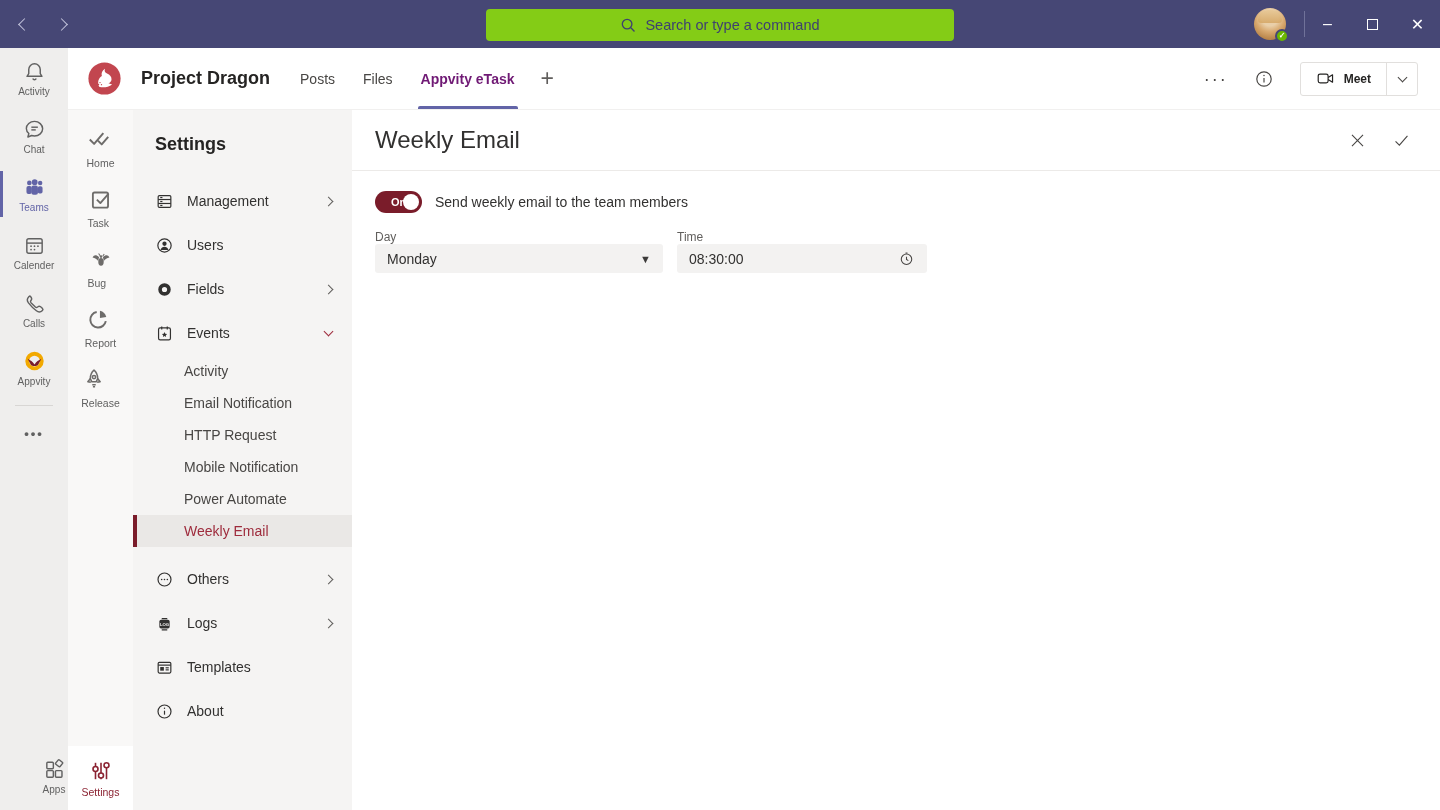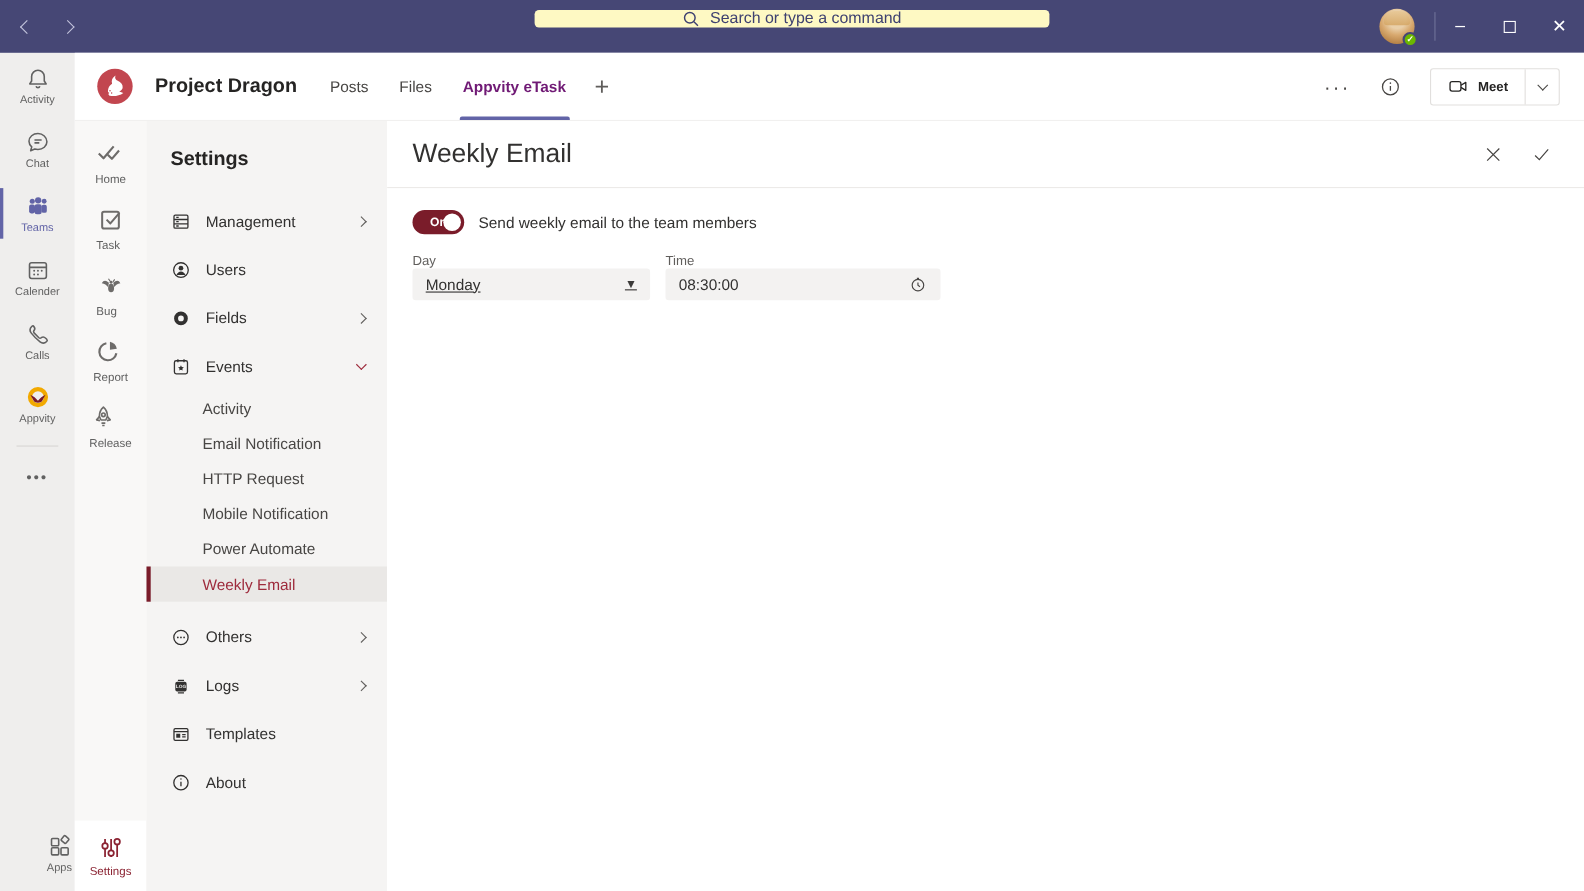--- a/index.html
+++ b/index.html
@@ -6,22 +6,22 @@
   html,body { width:1440px; height:810px; overflow:hidden; }
   body { font-family:"Liberation Sans", sans-serif; background:#fff; font-size:14px; color:#323130; }
   svg { display:block; }
 
   
   .titlebar { height:48px; background:#464775; position:relative; display:flex; align-items:center; }
   .nav-arrows { display:flex; gap:28px; margin-left:20px; color:#C3C4DC; }
   .chev { display:inline-block; width:9px; height:9px; border-right:1.6px solid currentColor; border-top:1.6px solid currentColor; }
   .chev.left  { transform:rotate(-135deg); }
   .chev.right { transform:rotate(45deg); }
-  .searchbox { position:absolute; left:50%; top:9px; transform:translateX(-50%); width:468px; height:16px;
-               background:#fef9c3; border-radius:4px; display:flex; align-items:center; justify-content:center;
+  .searchbox { position:absolute; left:50%; top:9px; transform:translateX(-50%); width:468px; height:32px;
+               background:#84cc16; border-radius:4px; display:flex; align-items:center; justify-content:center;
                gap:9px; color:#3E4170; font-size:14.5px; cursor:text; }
   .tb-right { position:absolute; right:0; top:0; height:48px; display:flex; align-items:center; }
   .avatar { width:32px; height:32px; border-radius:50%; position:relative; flex:none;
             background: radial-gradient(circle at 50% 30%, #e9cfa9 0 30%, #d8a96f 52%, #b9854a 78%, #a5793f); }
   .avatar::before { content:""; position:absolute; left:4px; top:2px; width:24px; height:13px; border-radius:12px 12px 4px 4px;
             background:linear-gradient(#e7c794,#d3a35f); opacity:.8; }
   .presence { position:absolute; right:-3px; bottom:-3px; width:14px; height:14px; border-radius:50%;
             background:#6BB700; border:2px solid #464775; color:#fff; font-size:8px; line-height:10px; text-align:center; font-weight:bold; }
   .tb-divider { width:1px; height:26px; background:#707299; margin-left:18px; }
   .winbtn { width:45px; height:48px; display:flex; align-items:center; justify-content:center; color:#fff; font-size:16px; font-weight:300; cursor:default; }
@@ -92,21 +92,21 @@
   .hdr-actions svg { width:17px; height:17px; cursor:pointer; }
   .main-body { padding:20px 0 0 23px; }
   .toggle-row { display:flex; align-items:center; gap:13px; }
   .toggle { width:47px; height:22px; border-radius:11px; background:#7A1C2A; position:relative; display:flex; align-items:center;
             padding-left:16px; color:#fff; font-size:11px; font-weight:bold; cursor:pointer; flex:none; }
   .knob { position:absolute; top:3px; right:3px; width:16px; height:16px; border-radius:50%; background:#fff; }
   .toggle-label { font-size:14px; color:#323130; }
   .fields-row { display:flex; gap:14px; margin-top:15px; }
   .field-label { font-size:12px; color:#605E5C; margin-bottom:7px; }
   .inputbox { height:29px; background:#F3F2F1; border-radius:3px; display:flex; align-items:center; padding:0 12px; font-size:14px; color:#323130; cursor:pointer; }
-  .dropdown { width:216px;text-decoration:underline; }
+  .dropdown { width:288px; }
   .dropdown .caret { margin-left:auto; color:#3B3A39; font-size:11px; }
   .timefield { width:250px; }
   .timefield .clock { margin-left:auto; color:#484644; }
   .timefield .clock svg { width:17px; height:17px; }
 </style>
 </head>
 <body>
 
 <div class="titlebar">
   <div class="nav-arrows">

